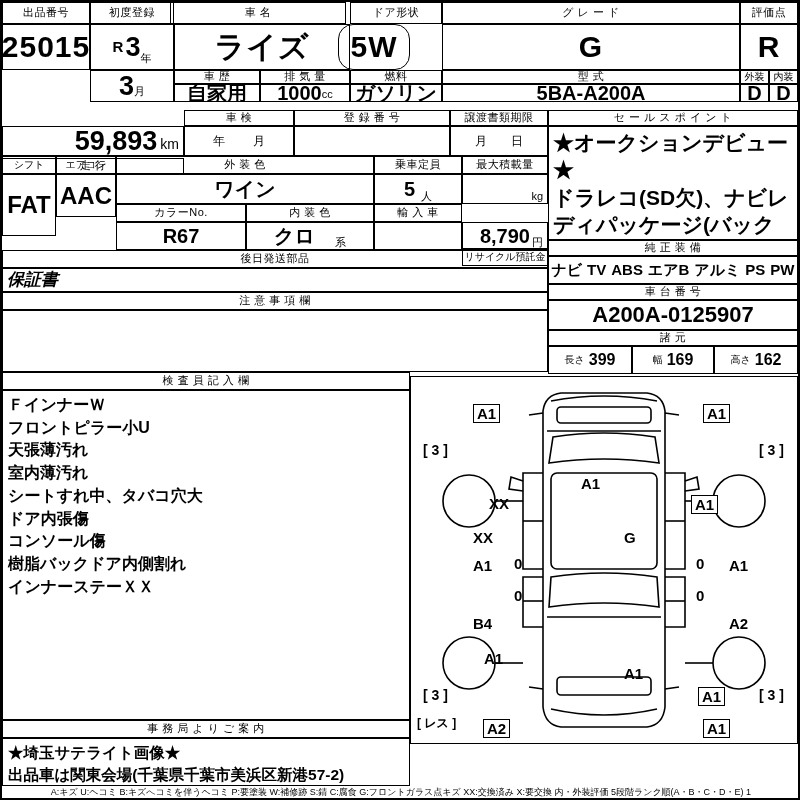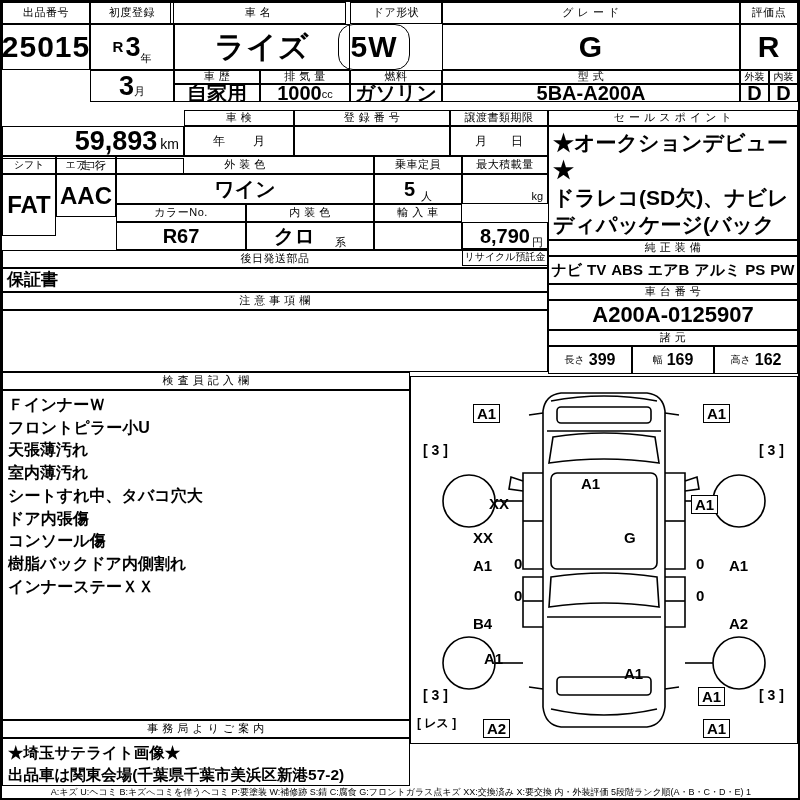--- a/index.html
+++ b/index.html
@@ -226,21 +226,21 @@
   <div class="cell lbl" style="left:372px;top:202px;width:88px;height:18px;">輸 入 車</div>
   <div class="cell val" style="left:372px;top:220px;width:88px;height:28px;"></div>
 
   <div class="cell xs" style="left:460px;top:202px;width:86px;height:18px;margin-top:44px;">リサイクル預託金</div>
   <div class="cell right" style="left:460px;top:220px;width:86px;height:28px;">
     <span class="val">8,790</span>
     <span class="unit" style="align-self:flex-end;margin-left:2px;">円</span>
   </div>
 
   <div class="cell lbl" style="left:0;top:248px;width:546px;height:18px;">後日発送部品</div>
-  <div class="cell left val" style="left:0;top:266px;width:546px;height:24px;font-size:17px;">保証書</div>
+  <div class="cell left val" style="left:0;top:266px;width:546px;height:24px;font-size:17px;font-style:italic;">保証書</div>
 
   <div class="cell lbl" style="left:546px;top:238px;width:250px;height:16px;">純 正 装 備</div>
   <div class="cell" style="left:546px;top:254px;width:250px;height:28px;justify-content:space-around;font-size:15px;font-weight:bold;">
     <span>ナビ</span>
     <span>TV</span>
     <span>ABS</span>
     <span>エアB</span>
     <span>アルミ</span>
     <span>PS</span>
     <span>PW</span>

